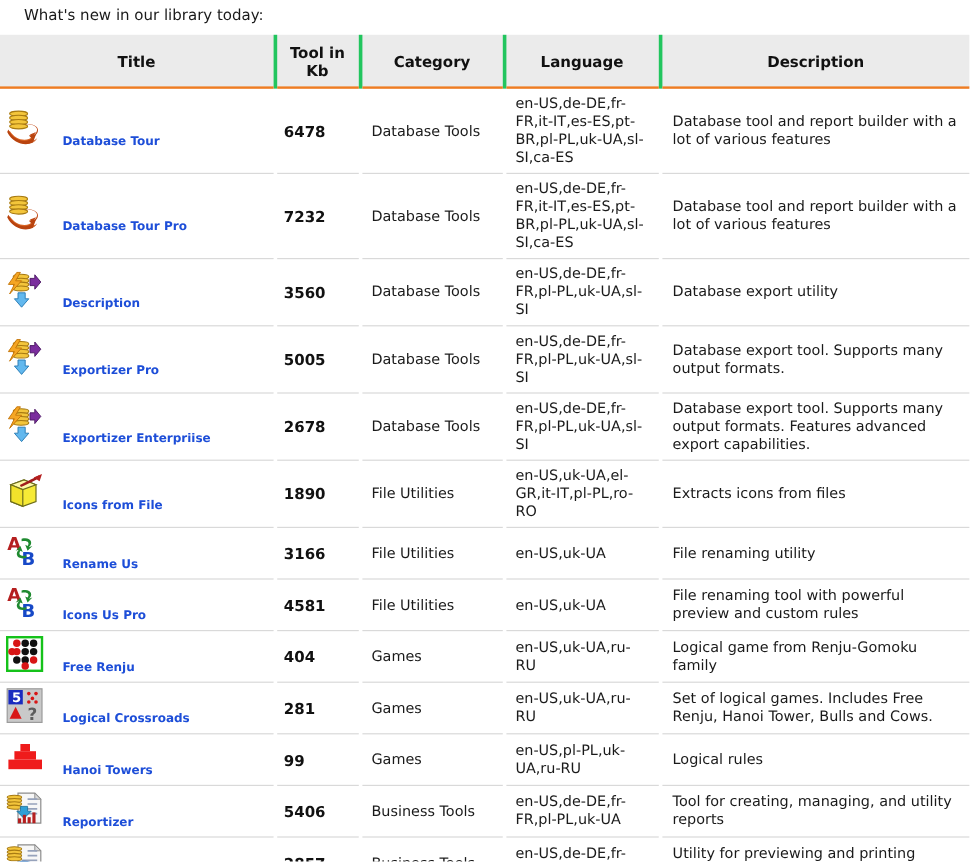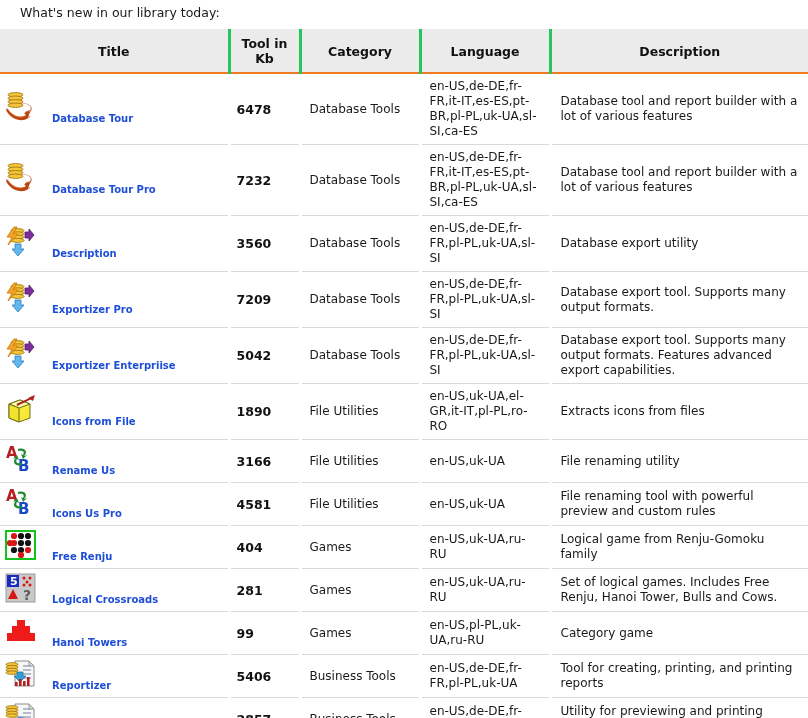--- a/index.html
+++ b/index.html
@@ -192,41 +192,41 @@
                 <ellipse cx="13.5" cy="7.875" rx="6.5" ry="2.015" fill="#f3c53b" stroke="#a87b12" stroke-width="0.9"></ellipse>
                 <ellipse cx="13.5" cy="11.125" rx="6.5" ry="2.015" fill="#f3c53b" stroke="#a87b12" stroke-width="0.9"></ellipse>
                 <ellipse cx="13.5" cy="14.375" rx="6.5" ry="2.015" fill="#f3c53b" stroke="#a87b12" stroke-width="0.9"></ellipse>
         <path d="M10 1 L3 11 L8 11 L4 19 L14 8 L9 8 L13 1 Z" fill="#f5a623" stroke="#c4760a" stroke-width="0.8"></path>
         <path d="M21 6 L21 12 L25 12 L25 15 L30 9 L25 3 L25 6 Z" fill="#7b2d9e" stroke="#4e1a66" stroke-width="0.8"></path>
         <path d="M11 18 L17 18 L17 23 L20 23 L14 30 L8 23 L11 23 Z" fill="#62b8ee" stroke="#2b7cb5" stroke-width="0.8"></path>
       </svg></span>
          <span class="prod-name">Exportizer Pro</span>
        </div>
      </td>
-     <td class="size-cell">7209</td>
+     <td class="size-cell">5005</td>
      <td class="cat-cell">Database Tools</td>
      <td class="lang-cell">en-US,de-DE,fr-FR,pl-PL,uk-UA,sl-SI</td>
      <td class="desc-cell last">Database export tool. Supports many output formats.</td>
       </tr>
       <tr>
         <td class="title-cell">
        <div class="title-wrap">
          <span class="icon-box"><svg width="34" height="32" viewBox="0 0 34 32">
         <ellipse cx="13.5" cy="4.625" rx="6.5" ry="2.015" fill="#f3c53b" stroke="#a87b12" stroke-width="0.9"></ellipse>
                 <ellipse cx="13.5" cy="7.875" rx="6.5" ry="2.015" fill="#f3c53b" stroke="#a87b12" stroke-width="0.9"></ellipse>
                 <ellipse cx="13.5" cy="11.125" rx="6.5" ry="2.015" fill="#f3c53b" stroke="#a87b12" stroke-width="0.9"></ellipse>
                 <ellipse cx="13.5" cy="14.375" rx="6.5" ry="2.015" fill="#f3c53b" stroke="#a87b12" stroke-width="0.9"></ellipse>
         <path d="M10 1 L3 11 L8 11 L4 19 L14 8 L9 8 L13 1 Z" fill="#f5a623" stroke="#c4760a" stroke-width="0.8"></path>
         <path d="M21 6 L21 12 L25 12 L25 15 L30 9 L25 3 L25 6 Z" fill="#7b2d9e" stroke="#4e1a66" stroke-width="0.8"></path>
         <path d="M11 18 L17 18 L17 23 L20 23 L14 30 L8 23 L11 23 Z" fill="#62b8ee" stroke="#2b7cb5" stroke-width="0.8"></path>
       </svg></span>
          <span class="prod-name">Exportizer Enterpriise</span>
        </div>
      </td>
-     <td class="size-cell">5042</td>
+     <td class="size-cell">2678</td>
      <td class="cat-cell">Database Tools</td>
      <td class="lang-cell">en-US,de-DE,fr-FR,pl-PL,uk-UA,sl-SI</td>
      <td class="desc-cell last">Database export tool. Supports many output formats. Features advanced export capabilities.</td>
       </tr>
       <tr>
         <td class="title-cell">
        <div class="title-wrap">
          <span class="icon-box"><svg width="34" height="32" viewBox="0 0 34 32">
         <path d="M5 10 L16 6 L26 10 L26 24 L15 28 L5 24 Z" fill="#f6ea36" stroke="#6d6d1c" stroke-width="1"></path>
         <path d="M5 10 L16 6 L26 10 L15 14 Z" fill="#fdf9a8" stroke="#6d6d1c" stroke-width="1"></path>
@@ -333,21 +333,21 @@
         <rect x="13" y="5" width="8" height="6" fill="#ef1b1b"></rect>
         <rect x="8" y="11" width="18" height="7" fill="#ef1b1b"></rect>
         <rect x="3" y="18" width="28" height="8" fill="#ef1b1b"></rect>
       </svg></span>
          <span class="prod-name">Hanoi Towers</span>
        </div>
      </td>
      <td class="size-cell">99</td>
      <td class="cat-cell">Games</td>
      <td class="lang-cell">en-US,pl-PL,uk-UA,ru-RU</td>
-     <td class="desc-cell last">Category game</td>
+     <td class="desc-cell last">Logical rules</td>
       </tr>
       <tr>
         <td class="title-cell">
        <div class="title-wrap">
          <span class="icon-box"><svg width="34" height="32" viewBox="0 0 34 32">
 
     <path d="M11 3 h14 l5 5 v20 h-19 z" fill="#f7f7f7" stroke="#8c8c8c" stroke-width="1"></path>
     <path d="M25 3 l5 5 h-5 z" fill="#dcdcdc" stroke="#8c8c8c" stroke-width="0.8"></path>
     <g stroke="#96a2bb" stroke-width="1.4">
       <line x1="19" y1="8" x2="27" y2="8"></line>
@@ -366,21 +366,21 @@
           <rect x="19" y="23" width="2.6" height="5" fill="#b51f1f"></rect>
           <rect x="23" y="19" width="2.6" height="9" fill="#b51f1f"></rect>
         </g>
       </svg></span>
          <span class="prod-name">Reportizer</span>
        </div>
      </td>
      <td class="size-cell">5406</td>
      <td class="cat-cell">Business Tools</td>
      <td class="lang-cell">en-US,de-DE,fr-FR,pl-PL,uk-UA</td>
-     <td class="desc-cell last">Tool for creating, printing, and printing reports</td>
+     <td class="desc-cell last">Tool for creating, managing, and utility reports</td>
       </tr>
       <tr>
         <td class="title-cell">
        <div class="title-wrap">
          <span class="icon-box"><svg width="34" height="32" viewBox="0 0 34 32">
 
     <path d="M11 3 h14 l5 5 v20 h-19 z" fill="#f7f7f7" stroke="#8c8c8c" stroke-width="1"></path>
     <path d="M25 3 l5 5 h-5 z" fill="#dcdcdc" stroke="#8c8c8c" stroke-width="0.8"></path>
     <g stroke="#96a2bb" stroke-width="1.4">
       <line x1="19" y1="8" x2="27" y2="8"></line>

